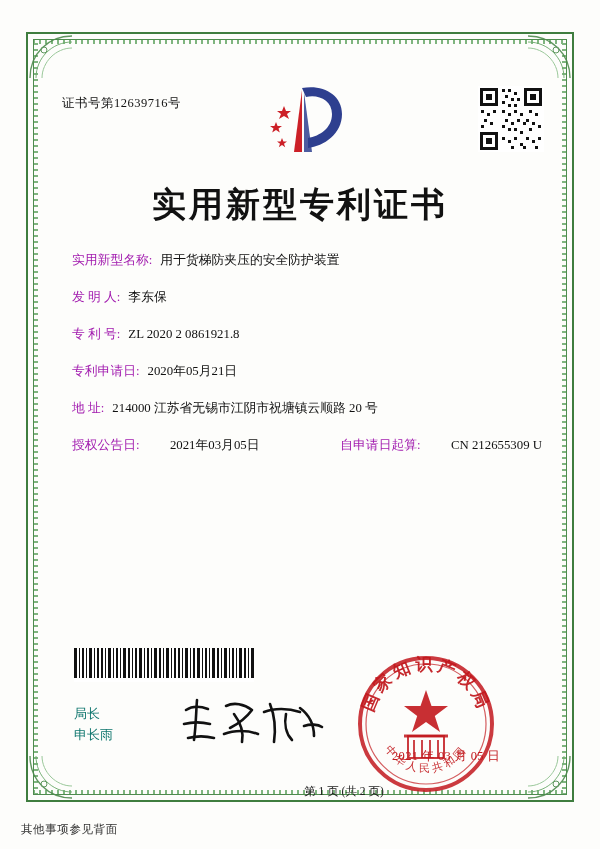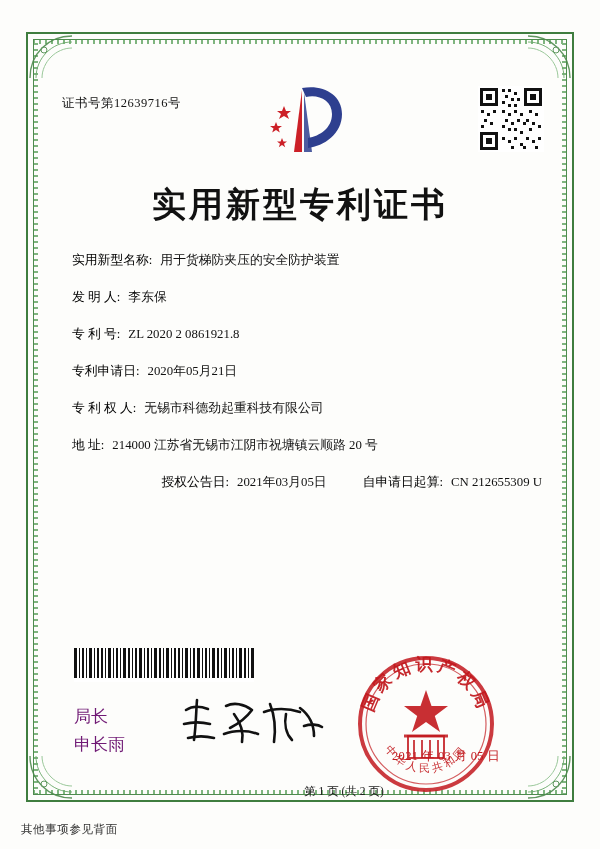--- a/index.html
+++ b/index.html
@@ -103,31 +103,31 @@
     font-size: 12.8px;
     line-height: 1.6;
   }
   .field-row {
     display: flex;
     align-items: baseline;
     margin-bottom: 16.5px;
     white-space: nowrap;
   }
   .field-label {
-    color: #000000;
+    color: #a21caf;
     flex: 0 0 auto;
   }
   .field-value {
     color: #111;
     margin-left: 8px;
     flex: 0 1 auto;
     overflow: hidden;
     text-overflow: ellipsis;
   }
-  .field-row.pair { justify-content: flex-end; }
+  .field-row.pair { justify-content: space-between; }
   .field-sep { width: 36px; flex: 0 0 auto; }
 
   
   .paragraphs {
     position: absolute;
     left: 72px; top: 503px;
     width: 458px;
     font-size: 12.3px;
     line-height: 1.78;
     text-align: justify;
@@ -143,23 +143,23 @@
     position: absolute;
     left: 74px; top: 648px;
     width: 180px; height: 34px;
   }
   .barcode svg { display:block; }
 
   
   .sig-labels {
     position: absolute;
     left: 74px; top: 703px;
-    font-size: 17px;
+    font-size: 13px;
     line-height: 1.65;
-    color: #701a75;
+    color: #0f766e;
   }
   .signature {
     position: absolute;
     left: 178px; top: 694px;
     width: 150px; height: 56px;
   }
 
   
   .seal {
     position: absolute;
@@ -325,24 +325,20 @@
     </div>
     <div class="field-row">
       <span class="field-label">专 利 号:</span>
       <span class="field-value">ZL 2020 2 0861921.8</span>
     </div>
     <div class="field-row">
       <span class="field-label">专利申请日:</span>
       <span class="field-value">2020年05月21日</span>
     </div>
     <div class="field-row">
-      <span class="field-label">专 利 权 人:</span>
-      <span class="field-value">无锡市科德劲起重科技有限公司</span>
-    </div>
-    <div class="field-row">
       <span class="field-label">地 址:</span>
       <span class="field-value">214000 江苏省无锡市江阴市祝塘镇云顺路 20 号</span>
     </div>
     <div class="field-row pair">
       <span class="field-label">授权公告日:</span>
       <span class="field-value">2021年03月05日</span>
       <span class="field-sep"></span>
       <span class="field-label">自申请日起算:</span>
       <span class="field-value">CN 212655309 U</span>
     </div>

